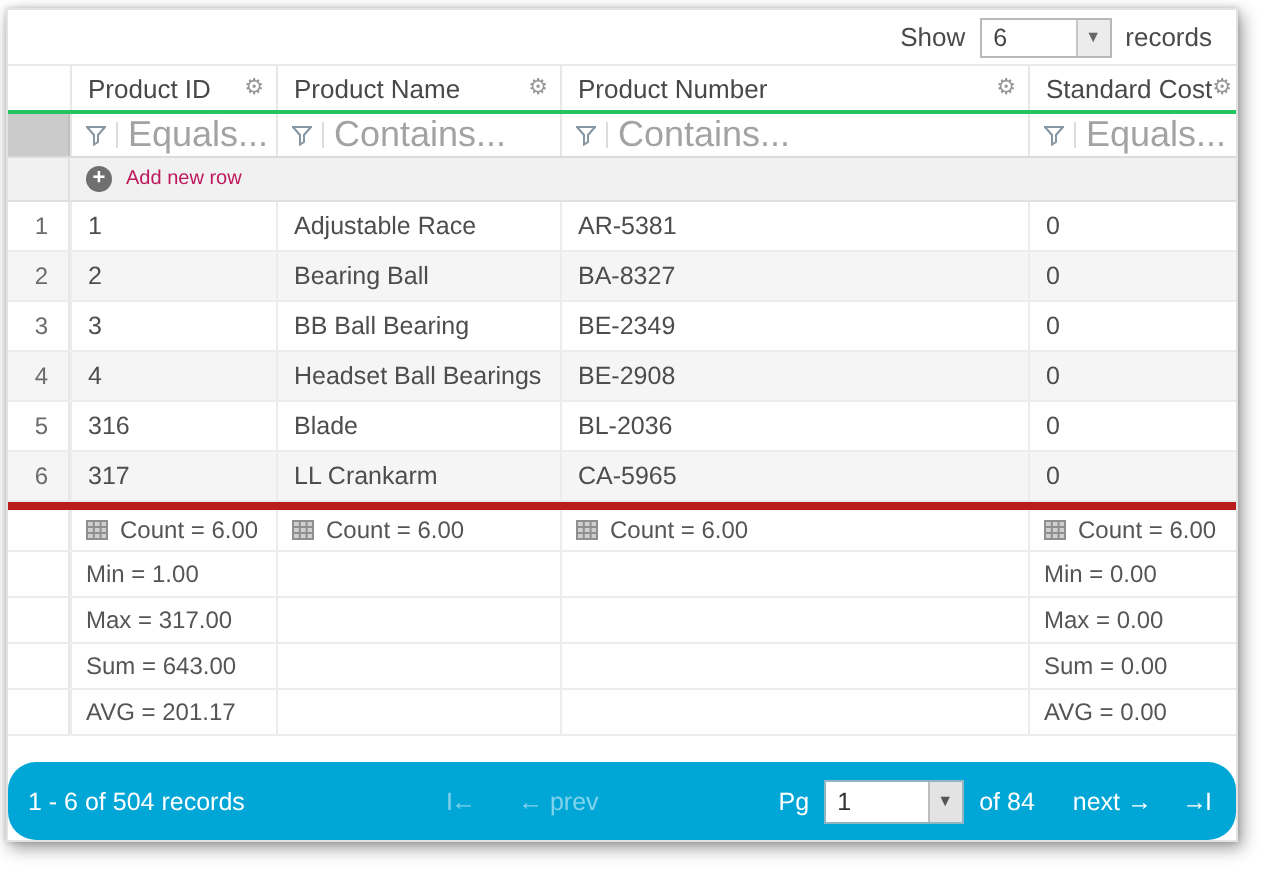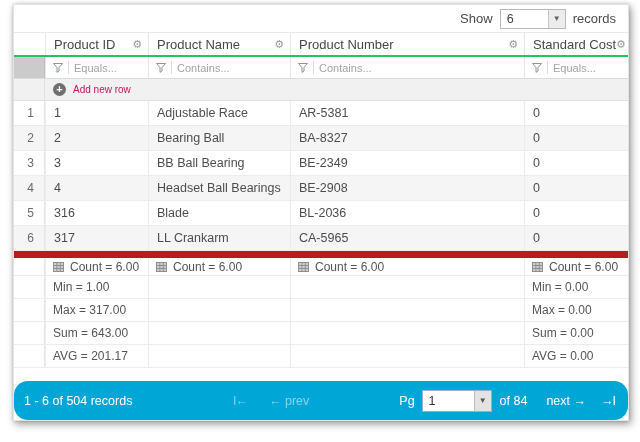--- a/index.html
+++ b/index.html
@@ -1,20 +1,20 @@
 <!DOCTYPE html>
 <html><head>
 <meta charset="utf-8">
 <style>
   * { box-sizing: border-box; margin: 0; padding: 0; }
   html, body { width: 640px; height: 442px; background: #ffffff; overflow: hidden; }
   body { font-family: "Liberation Sans", "DejaVu Sans", sans-serif; color: #4a4a4a; }
 
   .card {
-    position: absolute; left: 13px; top: 4px; width: 616px;
+    position: absolute; left: 3px; top: 4px; width: 616px;
     background: #fff;
     border: 1px solid #e3e3e3;
     box-shadow: 2px 3px 8px rgba(0,0,0,0.40), 0 0 3px rgba(0,0,0,0.18);
   }
 
   
   .toolbar {
     height: 28px; display: flex; align-items: center; justify-content: flex-end;
     gap: 7px; padding-right: 12px; font-size: 13px; color: #4a4a4a;
     border-bottom: 1px solid #e9e9e9; background: #fff;
@@ -44,21 +44,21 @@
   .rn-hdr { background: #fff; }
 
   .filter-row { height: 22px; border-bottom: 1px solid #dcdcdc; background: #fff; }
   .rn-filter { background: #cbcbcb; border-right: 1px solid #bfbfbf; }
   .filter-cell {
     display: flex; align-items: center; gap: 5px; padding-left: 7px;
     border-left: 1px solid #e6e6e6; background: #fff; overflow: hidden; white-space: nowrap;
     cursor: text;
   }
   .filter-cell .sep { width: 1px; height: 13px; background: #dcdcdc; }
-  .filter-cell .ph { font-size: 11px; color: #a3a3a3; }
+  .filter-cell .ph { font-size: 18px; color: #a3a3a3; }
   .funnel { flex: 0 0 auto; cursor: pointer; }
 
   .add-row { height: 22px; background: #f1f1f1; border-bottom: 1px solid #e0e0e0; }
   .add-row .rn-add { background: #f1f1f1; border-right: 1px solid #e0e0e0; }
   .add-cell { grid-column: 2 / 6; display: flex; align-items: center; gap: 7px; padding-left: 8px; cursor: pointer; }
   .plus {
     width: 13px; height: 13px; border-radius: 50%; background: #6f6f6f;
     color: #fff; font-size: 11px; font-weight: bold; line-height: 12px; text-align: center;
   }
   .add-cell .lbl { font-size: 10px; color: #be185d; }
@@ -69,21 +69,21 @@
     font-size: 12px; color: #6b6b6b; text-align: right; padding-right: 10px;
     line-height: 24px; border-right: 1px solid #e6e6e6;
   }
   .data-cell {
     font-size: 12.5px; color: #4d4d4d; line-height: 24px; padding-left: 8px;
     border-left: 1px solid #ececec; overflow: hidden; white-space: nowrap;
   }
   .data-row .data-cell:first-of-type { border-left: none; }
 
   .agg-row { background: #fff; border-bottom: 1px solid #ececec; }
-  .agg-row.count { height: 25px; border-top: 7px solid #b91c1c; }
+  .agg-row.count { height: 25px; border-top: 4px solid #b91c1c; }
   .agg-row.extra { height: 23px; }
   .agg-rn { border-right: 1px solid #e6e6e6; }
   .agg-cell {
     display: flex; align-items: center; gap: 6px; padding-left: 7px;
     border-left: 1px solid #ececec; font-size: 12px; color: #555;
     overflow: hidden; white-space: nowrap;
   }
   .agg-row .agg-cell:first-of-type { border-left: none; }
   .agg-row.extra .agg-cell { }
 

